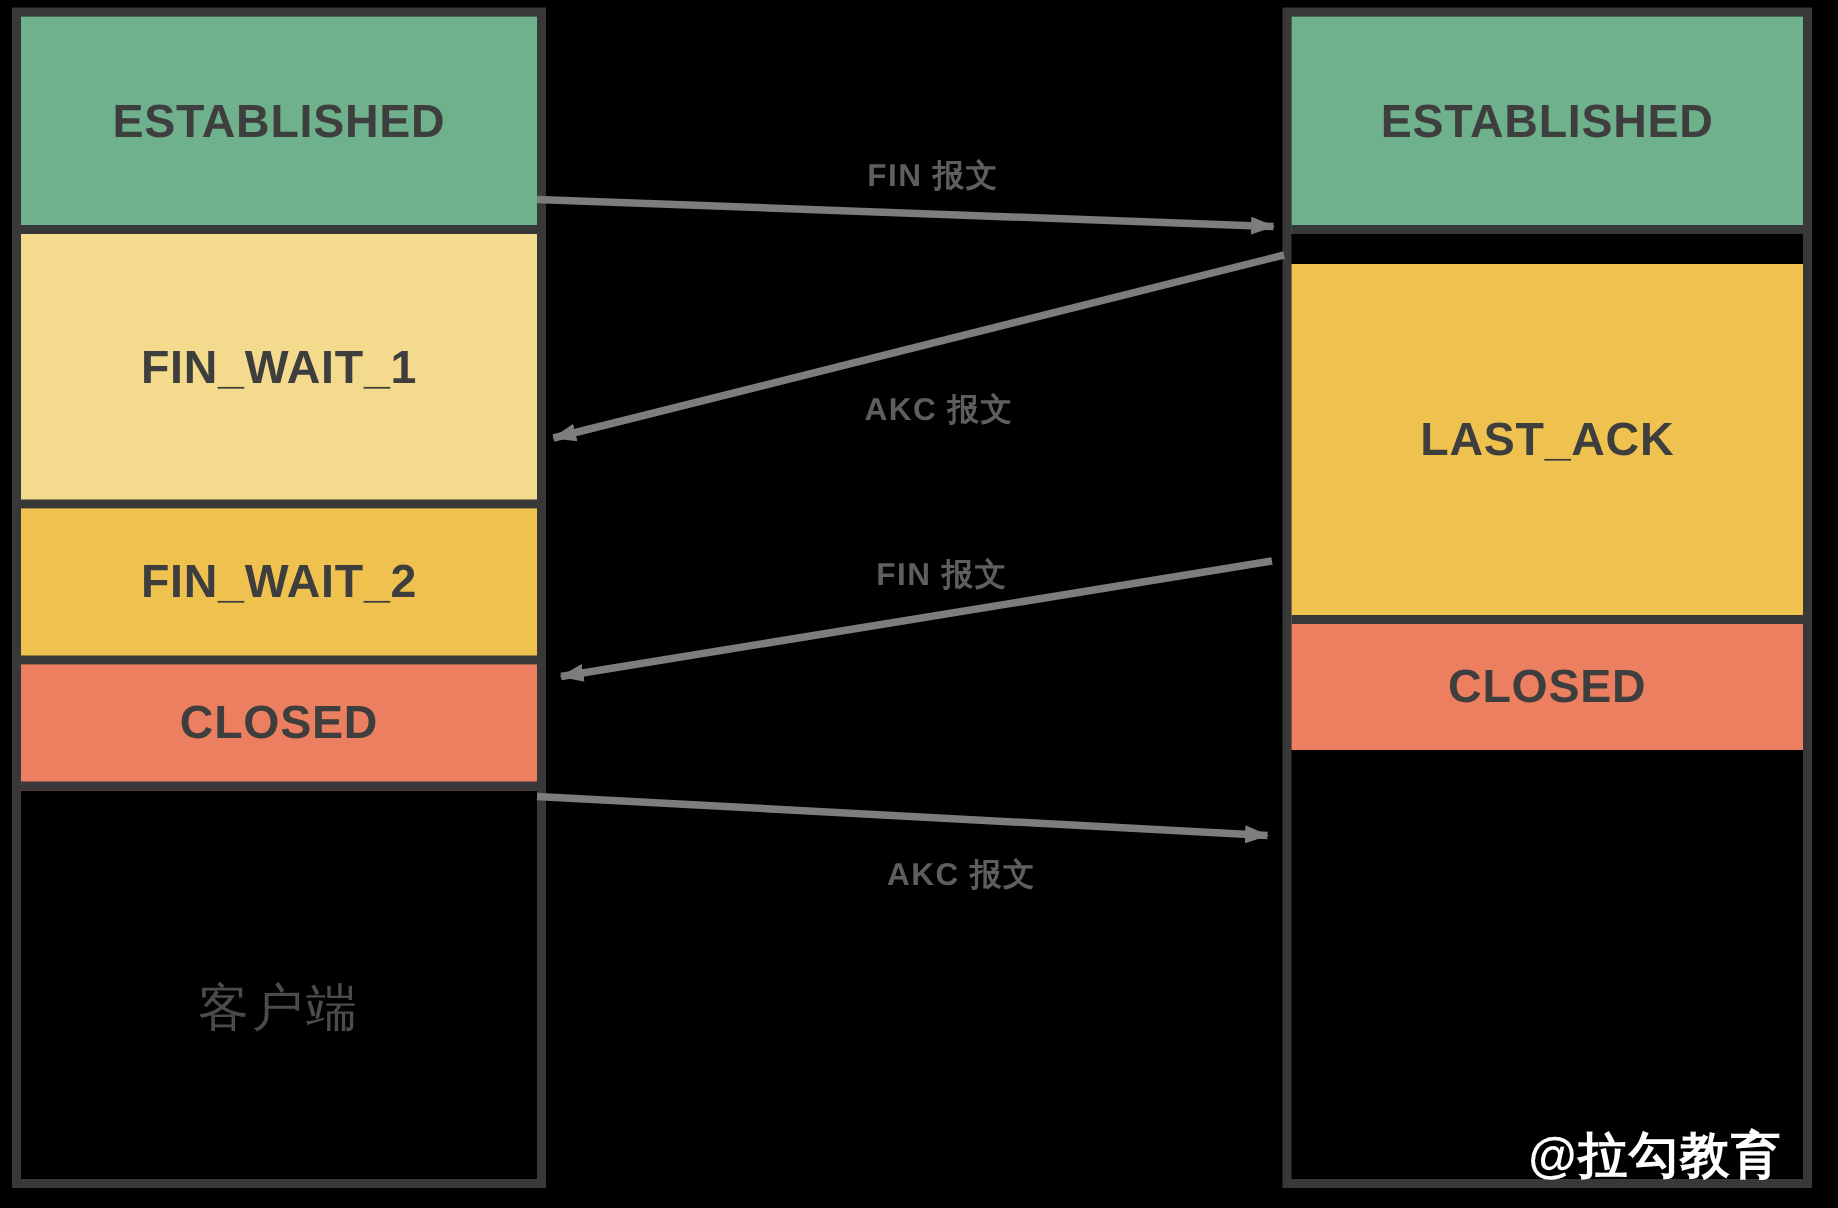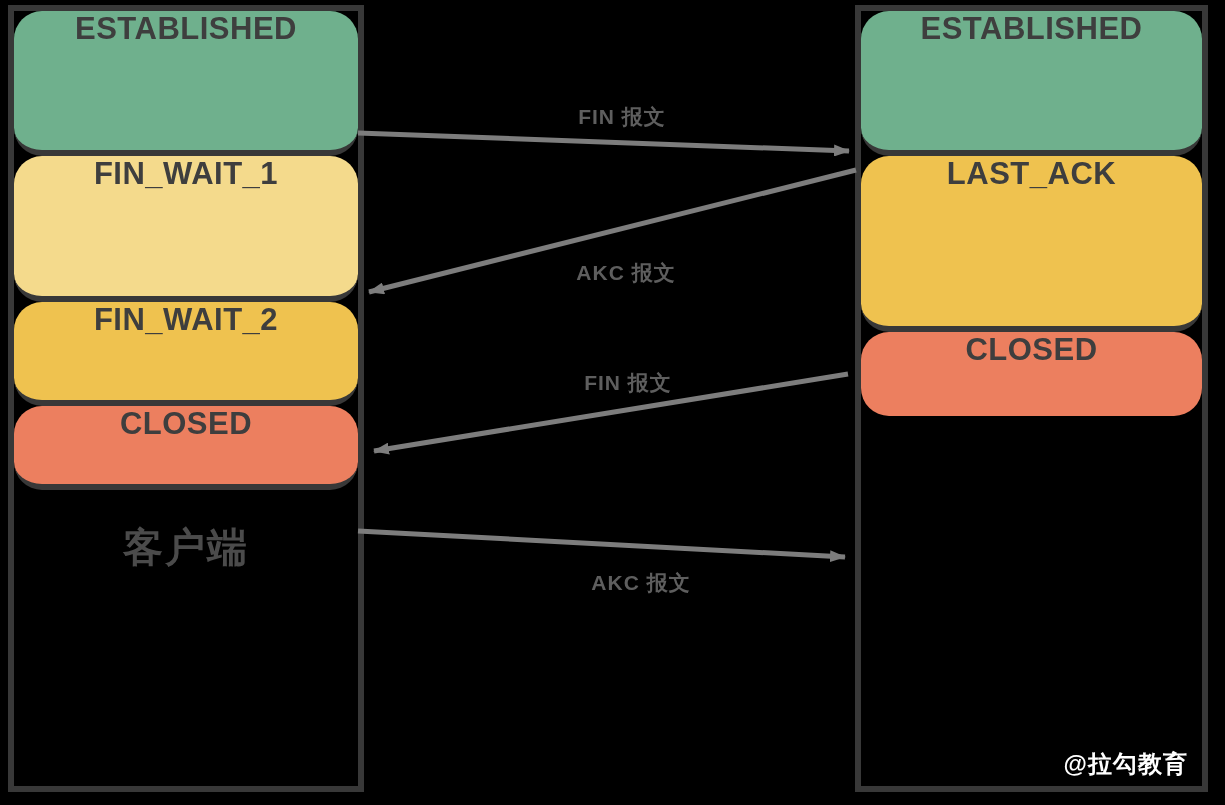--- a/index.html
+++ b/index.html
@@ -14,65 +14,65 @@
     position:absolute;top:5px;height:787px;
     border:6px solid var(--border,#383838);
     box-sizing:border-box;
     display:flex;flex-direction:column;
   }
   .column.client{left:8px;width:356px;}
   .column.server{left:855px;width:353px;}
   .seg{
     box-sizing:border-box;
     border-bottom:6px solid var(--border,#383838);
-    display:flex;align-items:flex-start;justify-content:center;border-radius:28px;
+    display:flex;align-items:center;justify-content:center;
   }
   .seg:last-child{border-bottom:none;}
   .bg-green{background:var(--green,#6FB08D);}
   .bg-light-yellow{background:var(--light-yellow,#F4DA8C);}
   .bg-gold{background:var(--gold,#EFC24F);}
   .bg-salmon{background:var(--salmon,#EC7F5F);}
   .bg-black{background:transparent;}
   .client .s0{height:145px;}
-  .client .s1{height:146px;}
+  .client .s1{height:183px;}
   .client .s2{height:104px;}
   .client .s3{height:84px;}
   .client .sB{flex:1;padding-top:30px;}
   .server .s0{height:145px;}
   .server .s1{height:222px;}
-  .server .s2{height:176px;}
+  .server .s2{height:240px;margin-top:20px;}
   .server .s3{height:84px;}
   .server .sB{flex:1;}
   .state-label{
     font-size:31px;font-weight:600;letter-spacing:0.5px;
     color:var(--state-text,#3E3E3E);
     white-space:nowrap;
   }
   .entity-label{
-    font-size:40px;font-weight:700;letter-spacing:2px;
+    font-size:34px;font-weight:400;letter-spacing:2px;
     color:var(--entity-text,#4B4B4B);
     white-space:nowrap;
   }
   .arrows{position:absolute;left:0;top:0;pointer-events:none;}
   .arrows line{stroke:var(--arrow,#7D7D7D);stroke-width:5;}
   .ah-path{fill:var(--arrow,#7D7D7D);}
   .msg-label{
     position:absolute;
     transform:translate(-50%,-50%);
     font-size:21px;font-weight:600;letter-spacing:1px;
     color:var(--message-text,#5E5E5E);
     white-space:nowrap;
   }
   .ml0{left:622px;top:117px;}
   .ml1{left:626px;top:273px;}
   .ml2{left:628px;top:383px;}
   .ml3{left:641px;top:583px;}
   .watermark{
     position:absolute;right:37px;top:748px;
-    font-size:24px;font-weight:bold;letter-spacing:1px;
+    font-size:33px;font-weight:bold;letter-spacing:1px;
     color:var(--watermark-text,#FFFFFF);
     white-space:nowrap;
   }
 </style>
 </head>
 <body>
 
 <div class="canvas">
 
   <div class="column client">

